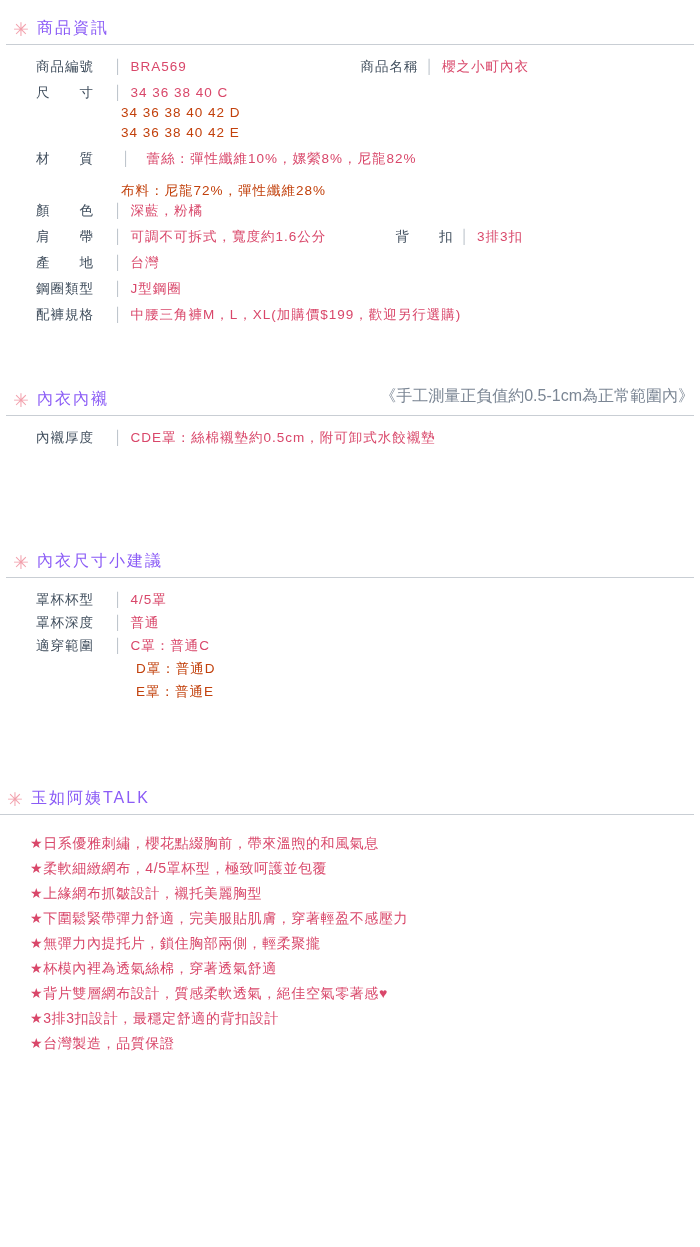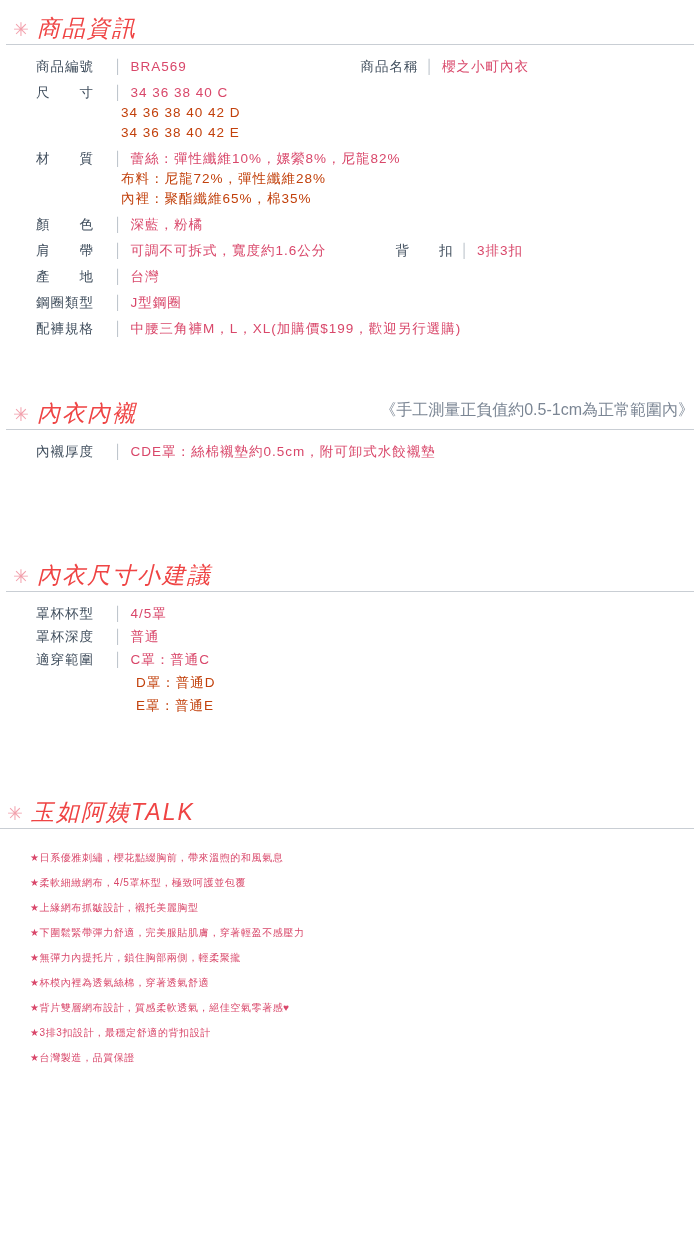--- a/index.html
+++ b/index.html
@@ -36,25 +36,24 @@
     margin-left: 6px;
     position: relative;
     flex: none;
     color: #f2a0ac;
     font-size: 19px;
     line-height: 18px;
     text-align: center;
     font-family: "DejaVu Sans", sans-serif;
   }
   .section-title {
-    font-size: 23px;
+    font-size: 16px;
     letter-spacing: 2px;
-    color: #ef4444;
+    color: #8b5cf6;
     line-height: 20px;
-    font-style: italic;
   }
   .section-note {
     margin-left: auto;
     font-size: 16px;
     color: #7b8694;
     letter-spacing: 0px;
     padding-bottom: 2px;
   }
 
   
@@ -94,21 +93,21 @@
     margin-left: 85px;
     line-height: 18px;
     margin-bottom: 8px;
   }
   .spacer-xl { height: 54px; }
 
   
   .talk-list {
     margin: 16px 0 0 0;
     padding: 0 0 0 30px;
-    font-size: 10px;
+    font-size: 14px;
     color: #d9476a;
     letter-spacing: 0.6px;
   }
   .talk-item {
     line-height: 25px;
     color: #d9476a;
     white-space: nowrap;
   }
 
   .block { position: relative; }
@@ -137,27 +136,26 @@
       </div>
 
       <div class="row" style="margin-bottom:2px;">
         <span class="label">尺　　寸</span>
         <span class="sep">│</span>
         <span class="value">34 36 38 40 C</span>
       </div>
       <div class="value-sub" style="margin-bottom:2px;">34 36 38 40 42 D</div>
       <div class="value-sub" style="margin-bottom:8px;">34 36 38 40 42 E</div>
 
-      <div class="row" style="margin-bottom:2px;">
+      <div class="row" style="margin-bottom:14px;gap:8px;">
         <span class="label">材　　質</span>
         <span class="sep">│</span>
         <span class="value">蕾絲：彈性纖維10%，嫘縈8%，尼龍82%</span>
       </div>
       <div class="value-sub" style="margin-bottom:2px;">布料：尼龍72%，彈性纖維28%</div>
-      <div class="value-sub" style="margin-bottom:8px;">內裡：聚酯纖維65%，棉35%</div>
 
       <div class="row">
         <span class="label">顏　　色</span>
         <span class="sep">│</span>
         <span class="value">深藍，粉橘</span>
       </div>
 
       <div class="row">
         <span class="label">肩　　帶</span>
         <span class="sep">│</span>

